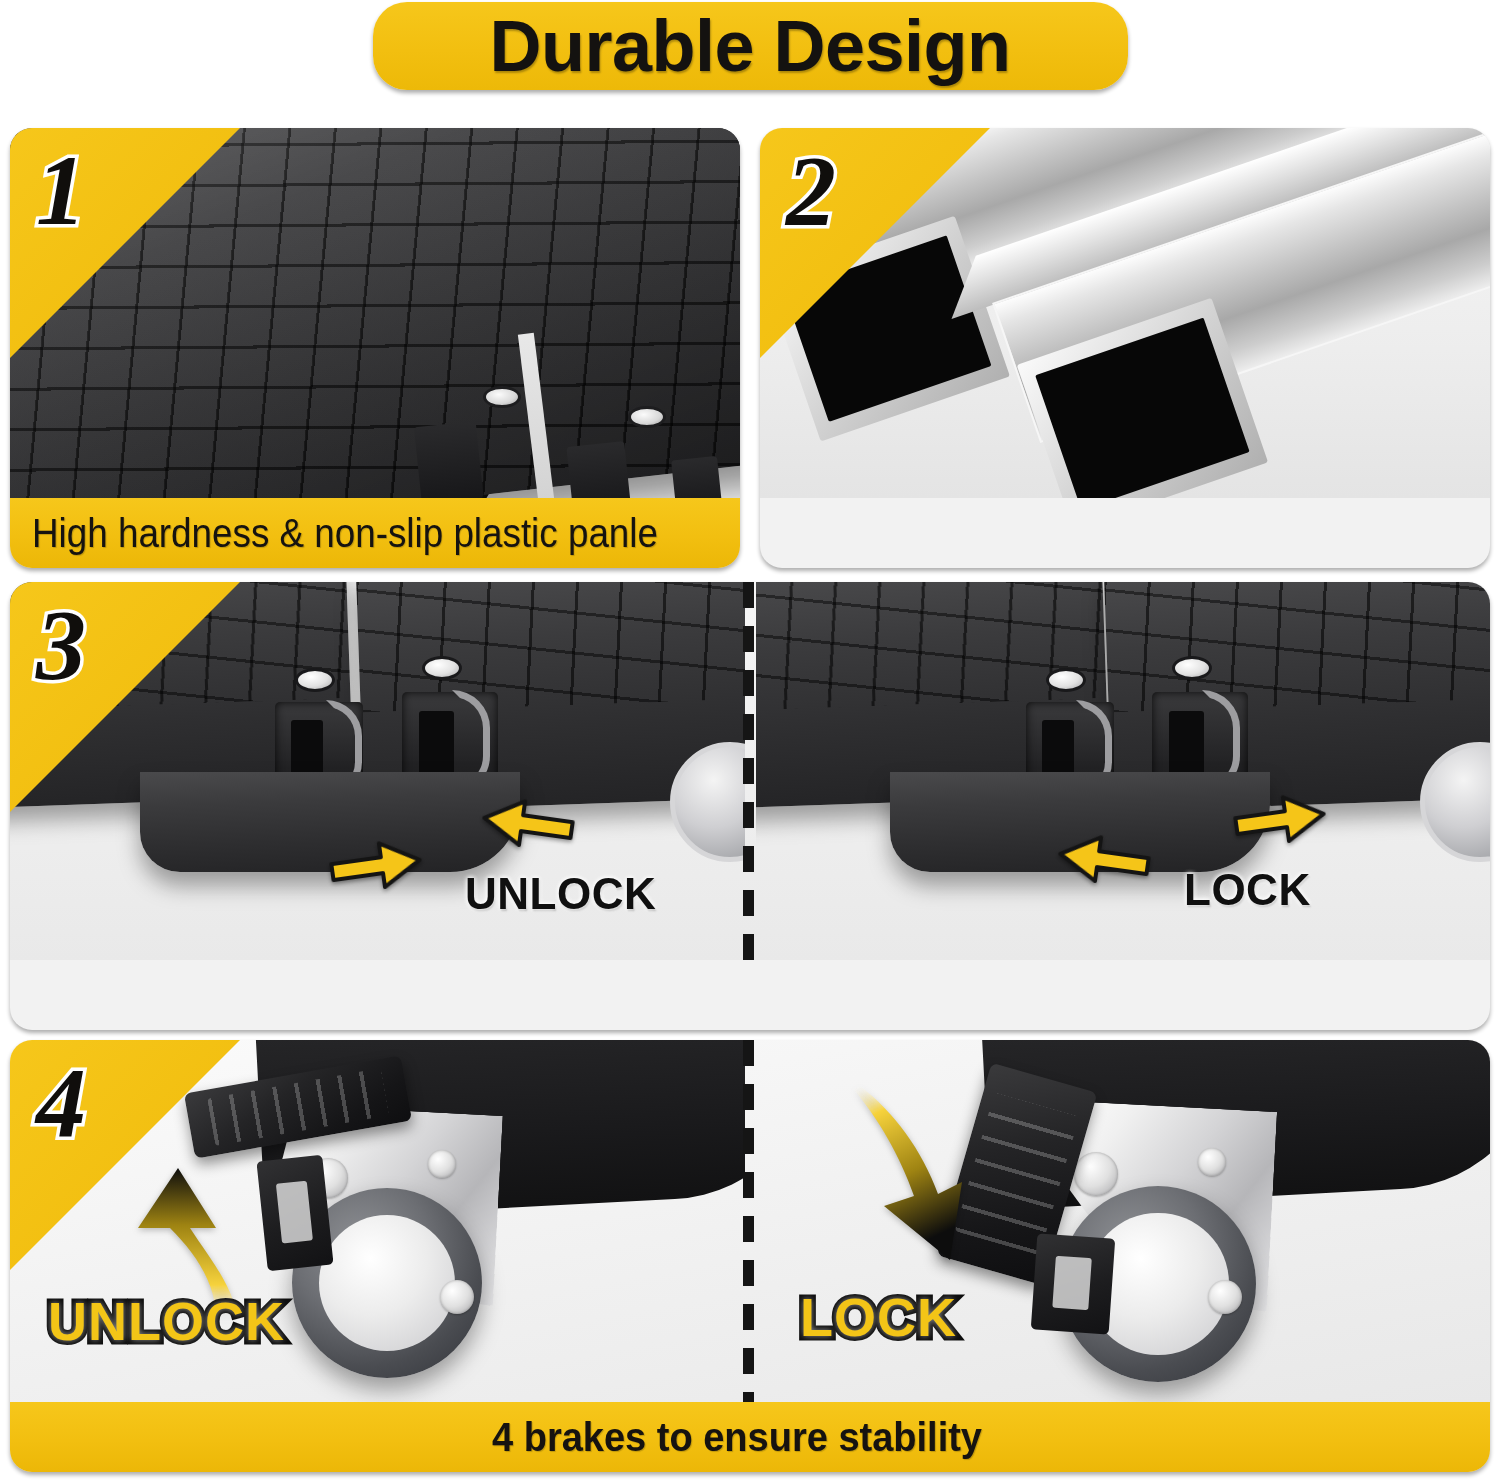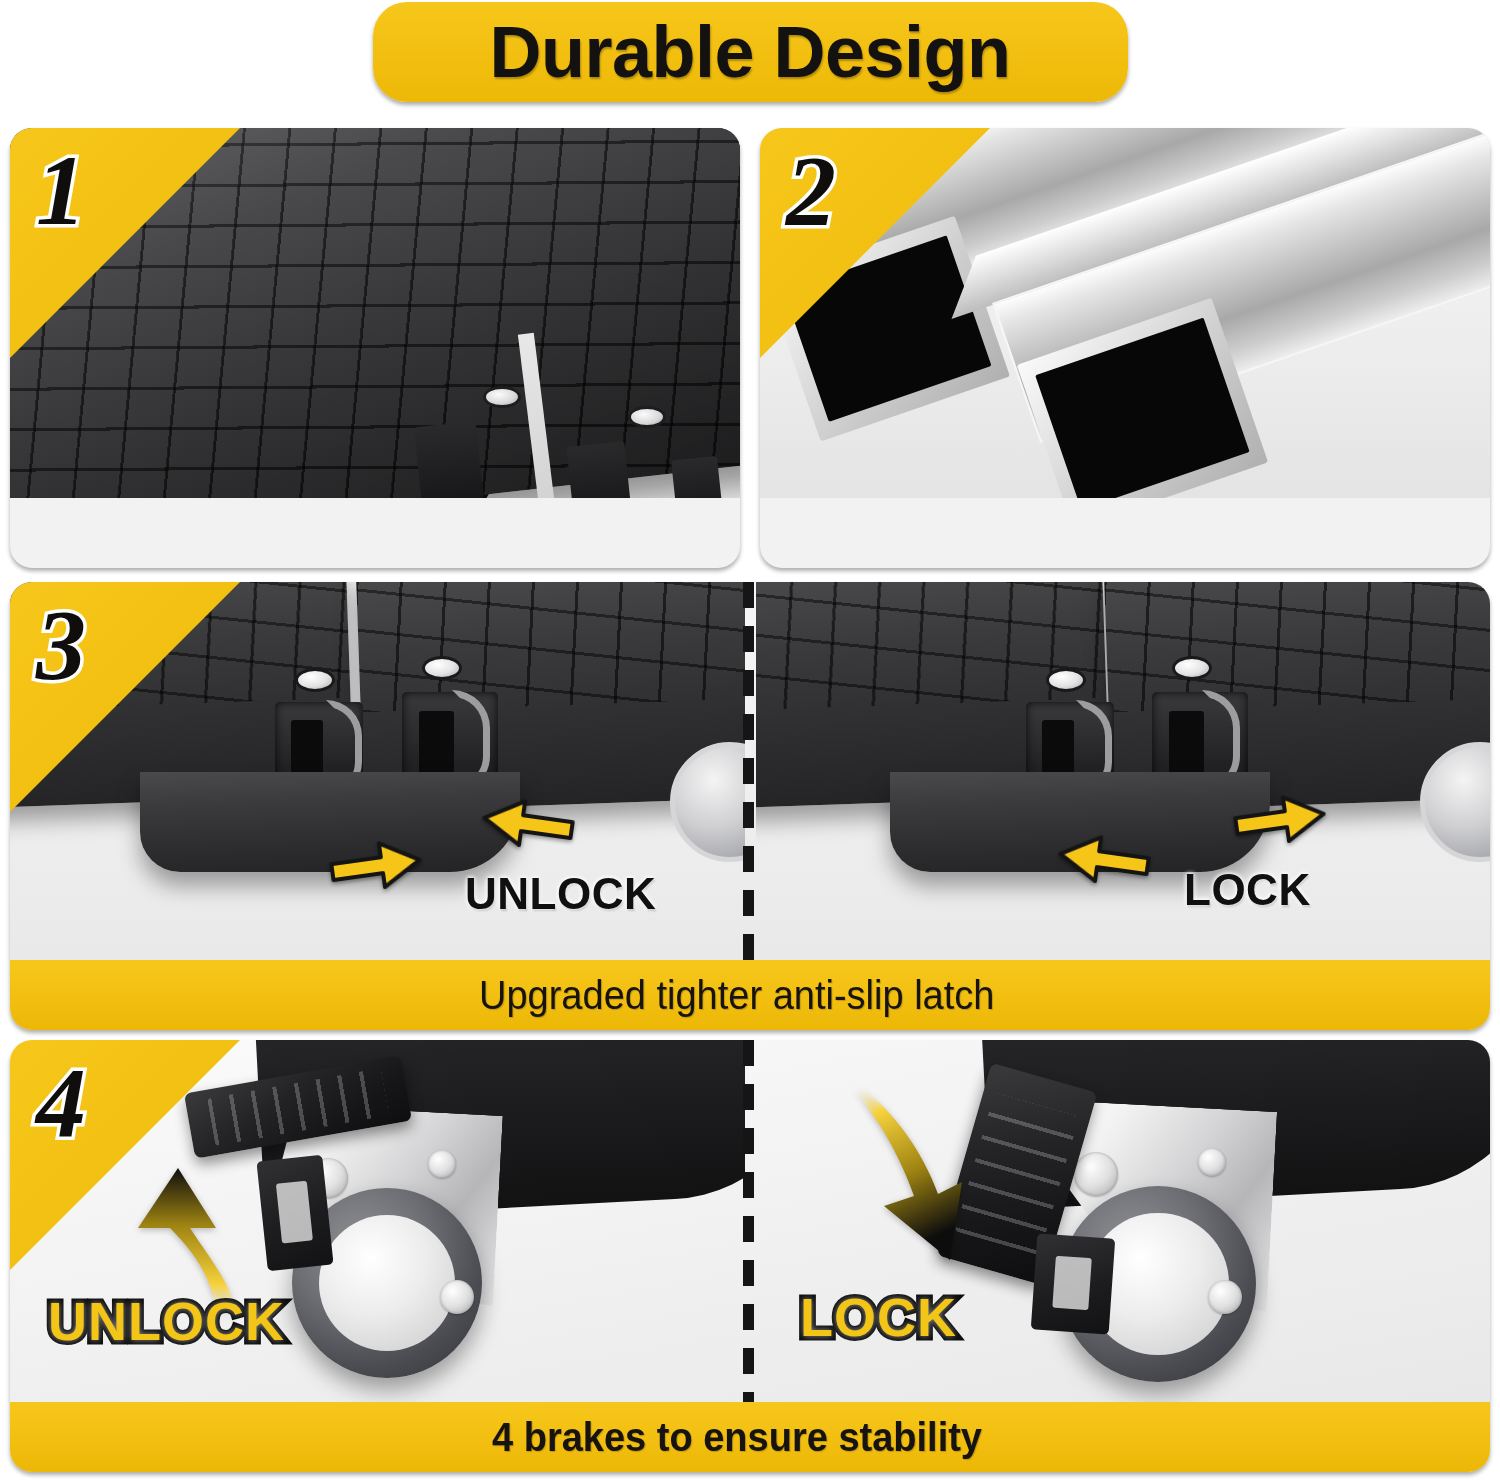--- a/index.html
+++ b/index.html
@@ -11,21 +11,21 @@
     overflow: hidden;
     position: relative;
   }
 
   
   .header {
     width: 1500px; height: 112px;
     display: flex; align-items: flex-start; justify-content: center;
   }
   .title-pill {
-    width: 755px; height: 100px;
+    width: 755px; height: 88px;
     background: linear-gradient(180deg, #f6c71b 0%, #f2bf10 55%, #edb908 100%);
     border-radius: 34px;
     display: flex; align-items: center; justify-content: center;
     box-shadow: 0 3px 4px rgba(0,0,0,0.33);
     margin-top: 2px;
   }
   .title-pill .title-text {
     font-size: 72px; font-weight: bold; color: #141210;
     letter-spacing: -0.5px; line-height: 1;
     text-shadow: 1px 2px 2px rgba(0,0,0,0.28);
@@ -314,20 +314,23 @@
 
     <div class="p1-foot" style="left:408px; top:296px; width:62px; height:82px; transform:rotate(-6deg);"></div>
     <div class="p1-foot" style="left:560px; top:316px; width:58px; height:72px; transform:rotate(-6deg);"></div>
     <div class="p1-foot" style="left:664px; top:330px; width:46px; height:58px; transform:rotate(-6deg);"></div>
 
     <div class="badge">
       <div class="tri"></div>
       <div class="num">1</div>
     </div>
   </div>
+  <div class="caption-bar" style="height:70px; padding-left:22px;">
+    <span class="caption-text">High hardness &amp; non-slip plastic panle</span>
+  </div>
 </div>
 
 <div class="card" style="left:760px; top:128px; width:730px; height:440px;">
   <div class="photo" style="height:370px;">
     <div class="p2-bg"></div>
 
     <div class="tube" style="left:-40px; top:42px; width:900px; height:200px; transform:rotate(-19deg);">
       <div class="topface" style="left:0; top:0; width:900px; height:44px; transform:skewX(-40deg); transform-origin:left top;"></div>
       <div class="body" style="left:0; top:42px; width:900px; height:140px;"></div>
     </div>
@@ -425,23 +428,20 @@
         <path d="M4 18 L54 18 L54 4 L92 26 L54 48 L54 34 L4 34 Z" fill="#f5c518" stroke="#141414" stroke-width="4" stroke-linejoin="round"></path>
       </svg>
 
       <span class="kw" style="left:428px; top:286px;">LOCK</span>
     </div>
 
     <div class="badge">
       <div class="tri"></div>
       <div class="num">3</div>
     </div>
-  </div>
-  <div class="caption-bar" style="height:70px; justify-content:center;">
-    <span class="caption-text" style="transform:scaleX(0.95);">Upgraded tighter anti-slip latch</span>
   </div>
 </div>
 
 <div class="card" style="left:10px; top:1040px; width:1480px; height:432px;">
   <div class="photo" style="height:362px;">
     <div class="caster-bg"></div>
 
     <div class="half" style="left:0; width:735px;">
       <div class="deck-dark" style="left:250px; top:-24px; width:560px; height:190px; border-radius:0 0 150px 0; transform:rotate(-3deg);"></div>
 

